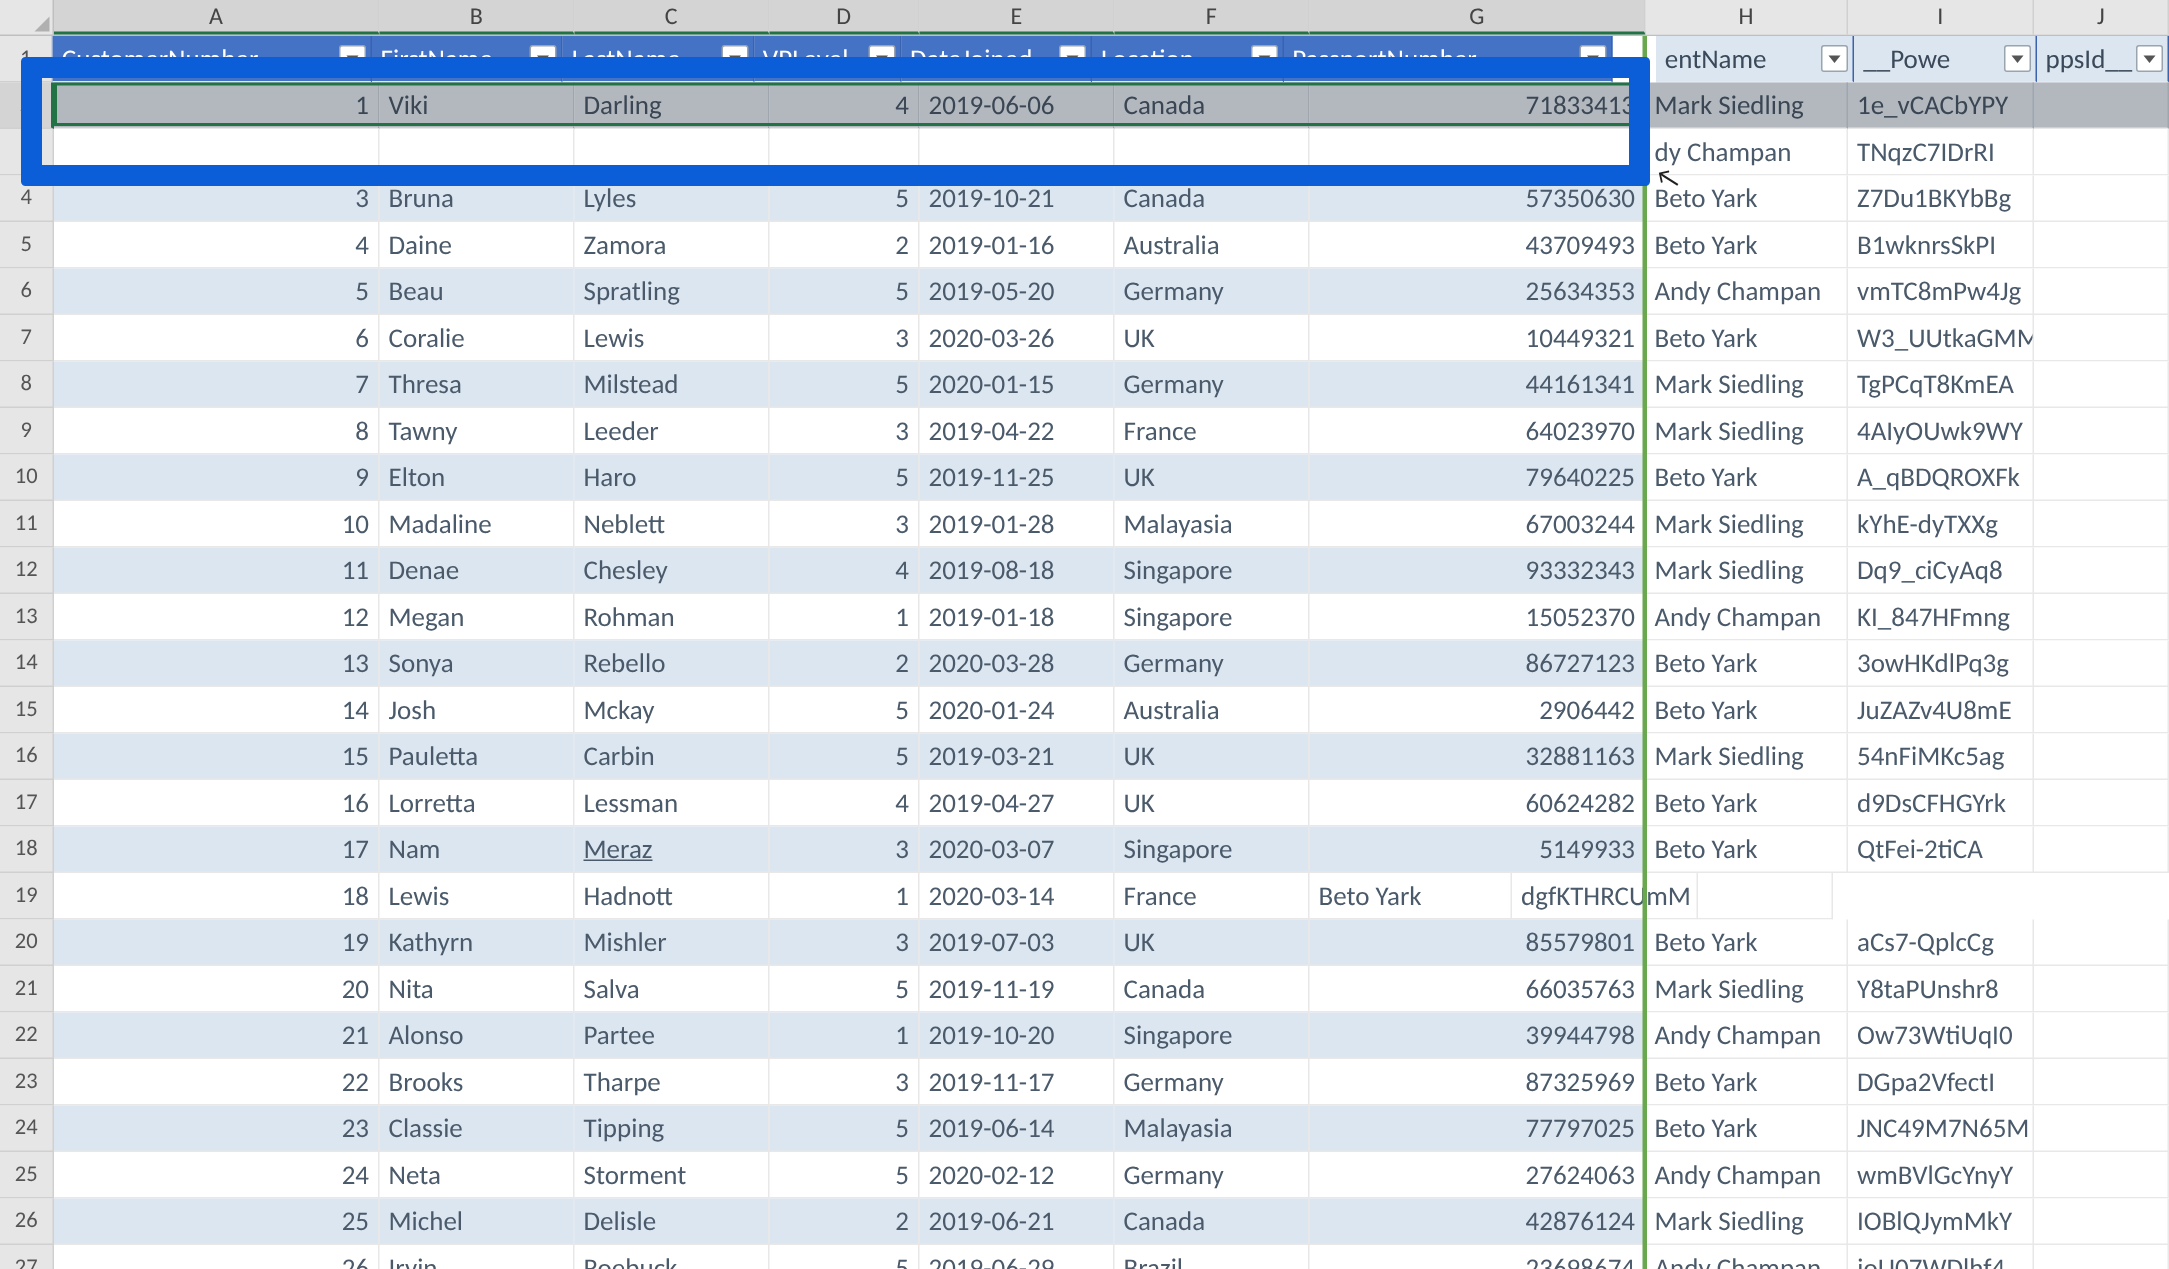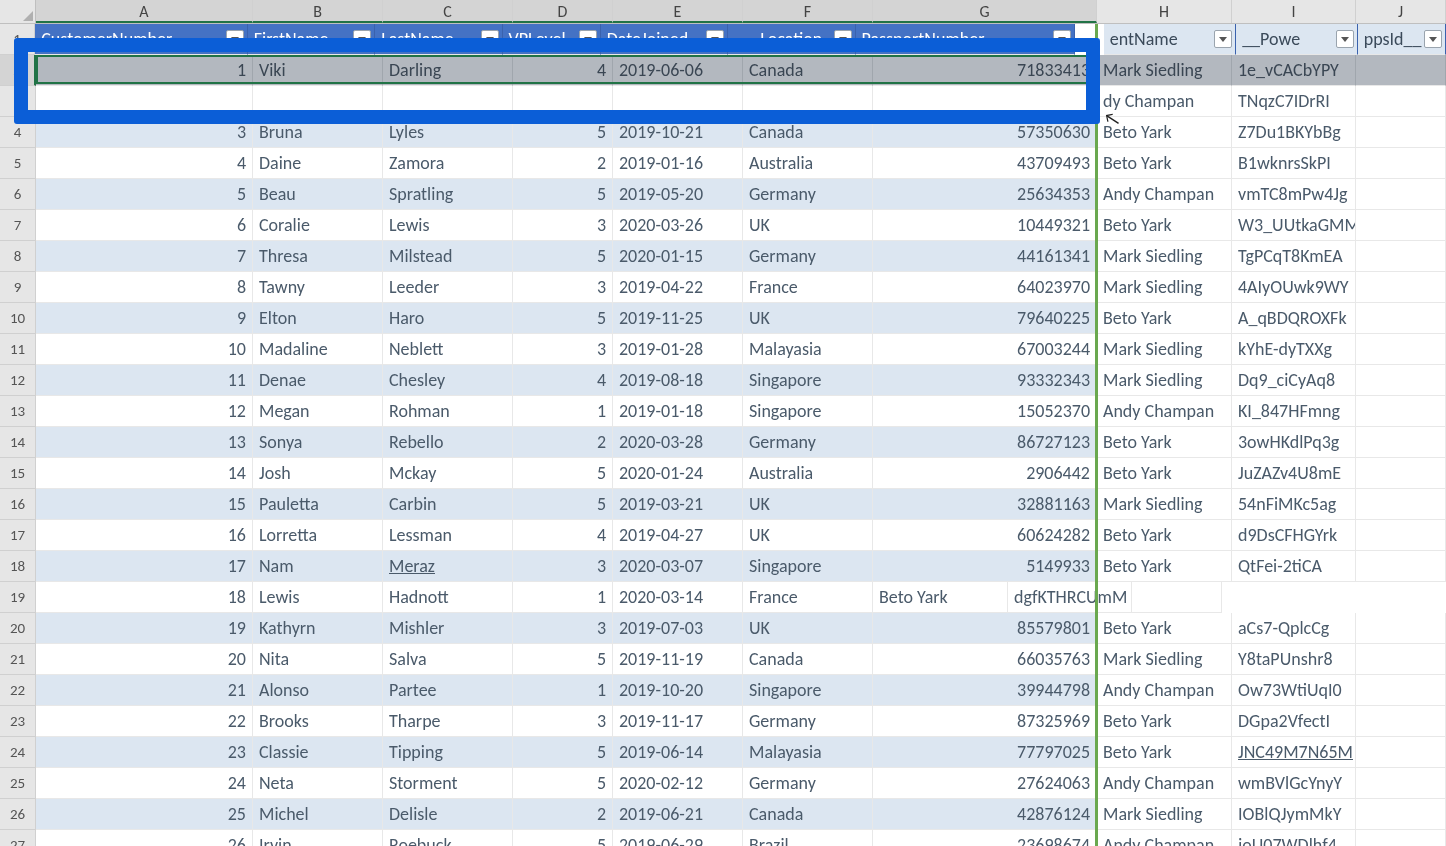--- a/index.html
+++ b/index.html
@@ -200,21 +200,21 @@
   <div class="rows">
 
     <div class="row tbl-header">
       <div class="row-header">1</div>
 
     <div class="cell txt" style="width: 217px;"><span>CustomerNumber</span><div class="filter-btn"></div></div>
         <div class="cell txt" style="width: 130px;"><span>FirstName</span><div class="filter-btn"></div></div>
         <div class="cell txt" style="width: 130px;"><span>LastName</span><div class="filter-btn"></div></div>
         <div class="cell txt" style="width: 100px;"><span>VPLevel</span><div class="filter-btn"></div></div>
         <div class="cell txt" style="width: 130px;"><span>DateJoined</span><div class="filter-btn"></div></div>
-        <div class="cell txt" style="width: 130px; text-align: center;"><span>Location</span><div class="filter-btn"></div></div>
+        <div class="cell txt" style="width: 130px;"><span>Location</span><div class="filter-btn"></div></div>
         <div class="cell txt" style="width: 224px;"><span>PassportNumber</span><div class="filter-btn"></div></div>
         <div class="cell txt outside" style="width: 135px; margin-left: 29px;"><span>entName</span><div class="filter-btn"></div></div>
         <div class="cell txt outside" style="width: 124px;"><span>__Powe</span><div class="filter-btn"></div></div>
         <div class="cell txt outside" style="width: 90px;"><span>ppsId__</span><div class="filter-btn"></div></div>
       </div>
 
     <div class="table-edge" style="left: 1095px; height: 837px;"></div>
   <div class="row band selected">
         <div class="row-header selected">2</div>
         <div class="cell num" style="width: 217px;">1</div>
@@ -503,21 +503,21 @@
       <div class="row band">
         <div class="row-header">24</div>
         <div class="cell num" style="width: 217px;">23</div>
         <div class="cell txt" style="width: 130px;">Classie</div>
         <div class="cell txt" style="width: 130px;">Tipping</div>
         <div class="cell num" style="width: 100px;">5</div>
         <div class="cell txt" style="width: 130px;">2019-06-14</div>
         <div class="cell txt" style="width: 130px;">Malayasia</div>
         <div class="cell num" style="width: 224px;">77797025</div>
         <div class="cell txt outside" style="width: 135px;">Beto Yark</div>
-        <div class="cell txt outside" style="width: 124px; text-decoration: underline;">JNC49M7N65M</div>
+        <div class="cell txt outside" style="width: 124px;">JNC49M7N65M</div>
         <div class="cell txt outside" style="width: 90px;"></div>
       </div>
       <div class="row">
         <div class="row-header">25</div>
         <div class="cell num" style="width: 217px;">24</div>
         <div class="cell txt" style="width: 130px;">Neta</div>
         <div class="cell txt" style="width: 130px;">Storment</div>
         <div class="cell num" style="width: 100px;">5</div>
         <div class="cell txt" style="width: 130px;">2020-02-12</div>
         <div class="cell txt" style="width: 130px;">Germany</div>

